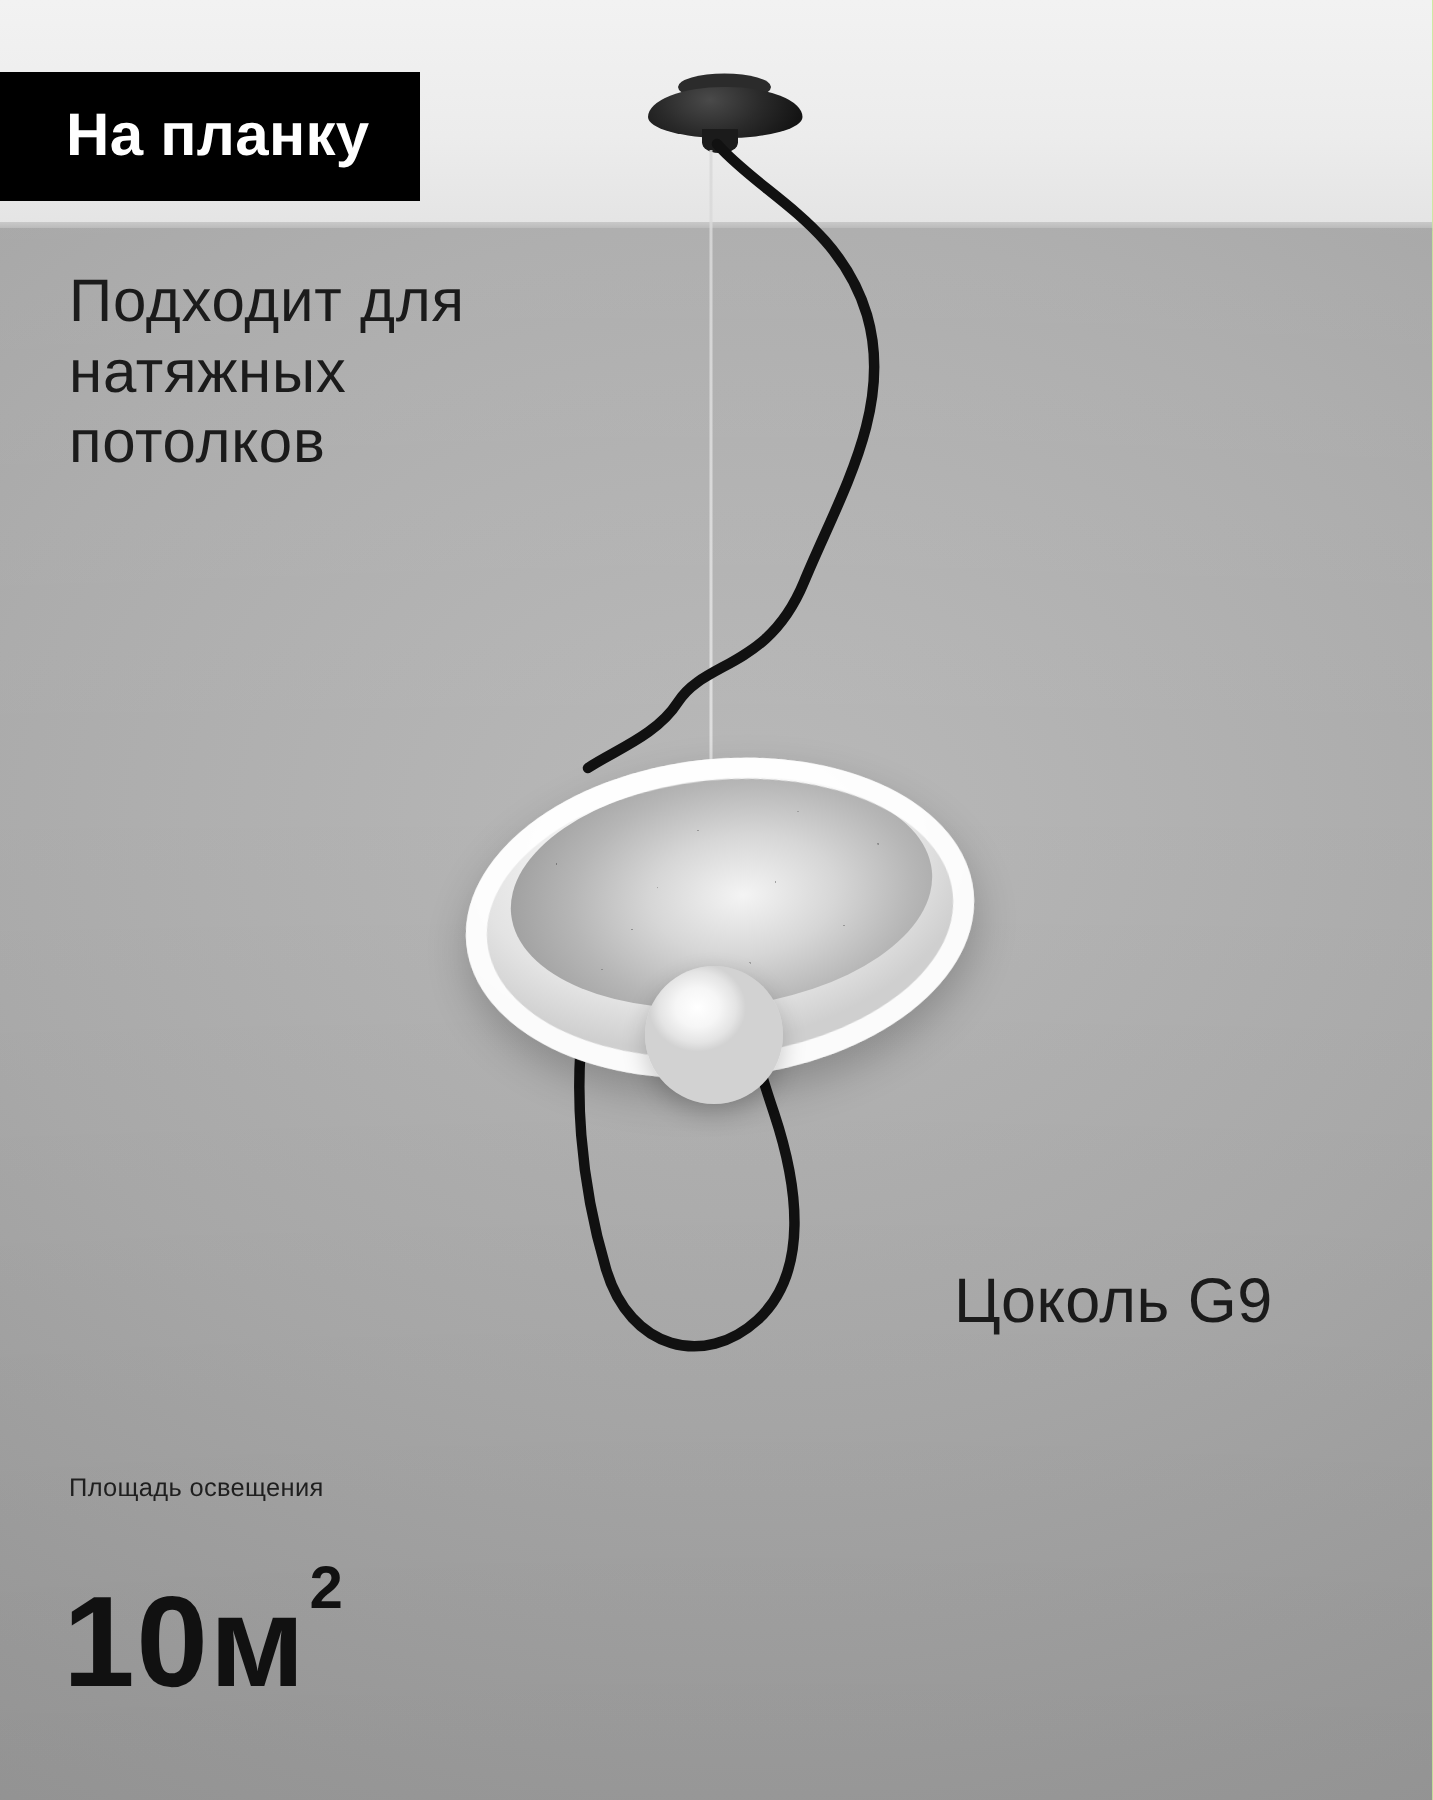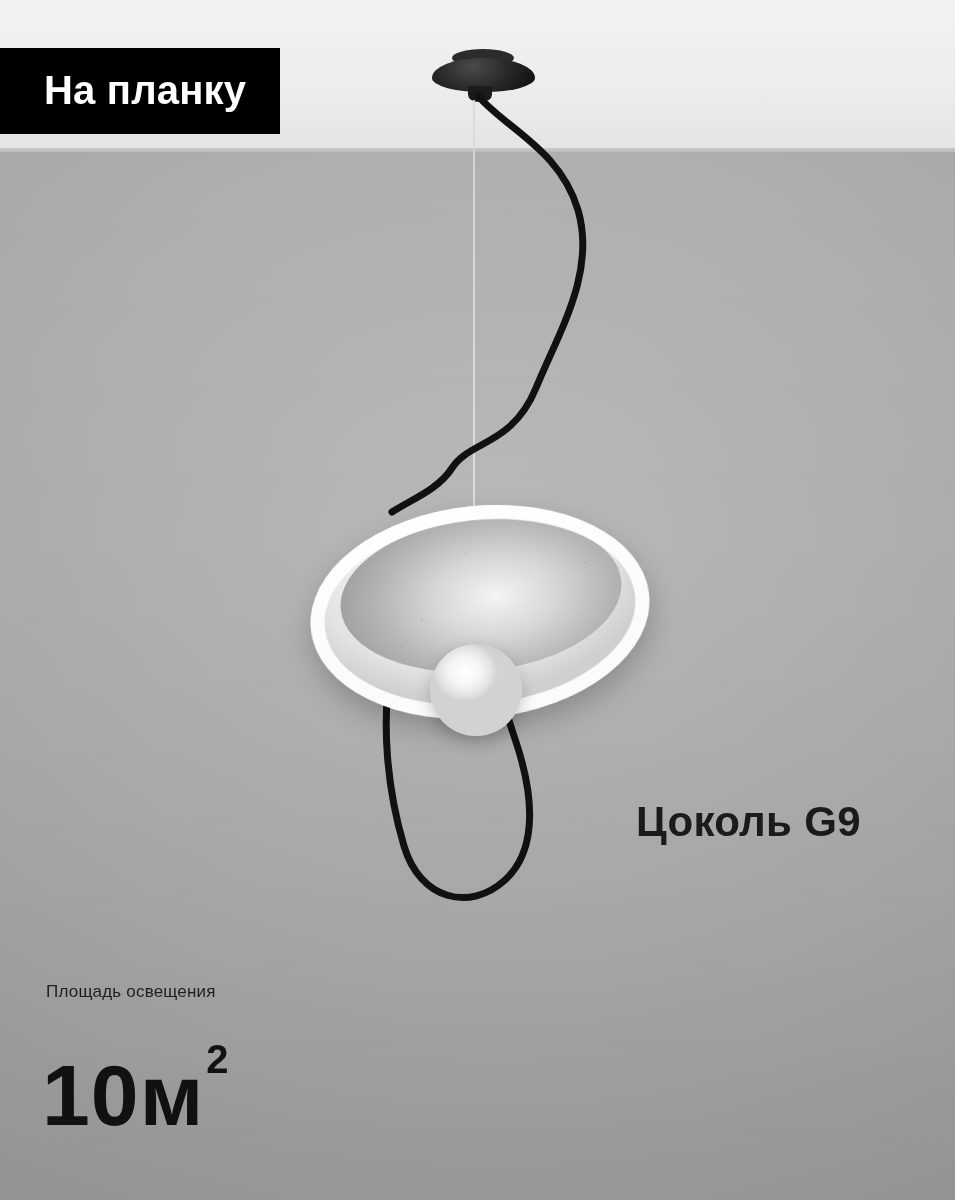--- a/index.html
+++ b/index.html
@@ -183,24 +183,24 @@
     width: 330px;
     color: #1b1b1b;
     font-size: 40px;
     line-height: 1.18;
     font-weight: 400;
     letter-spacing: 0.5px;
   }
   .socket-label {
     position: absolute;
     left: 636px;
-    top: 798px;
+    top: 843px;
     color: #1b1b1b;
     font-size: 42px;
-    font-weight: 700;
+    font-weight: 400;
     letter-spacing: 0.3px;
   }
   .area-caption {
     position: absolute;
     left: 46px;
     top: 982px;
     color: #1f1f1f;
     font-size: 17px;
     font-weight: 500;
     letter-spacing: 0.2px;
@@ -250,20 +250,21 @@
   </svg>
 
   <div class="shade-outer"></div>
   <div class="shade-inner">
     <div class="shade-speckle"></div>
   </div>
   <div class="shade-lip"></div>
   <div class="bulb"></div>
 
   <div class="badge">На планку</div>
+  <div class="headline">Подходит для натяжных потолков</div>
   <div class="socket-label">Цоколь G9</div>
   <div class="area-caption">Площадь освещения</div>
   <div class="area-value">
     <span>10</span>
     <span class="unit">
       <span>м</span><span class="sup">2</span>
     </span>
   </div>
 
 </div>

